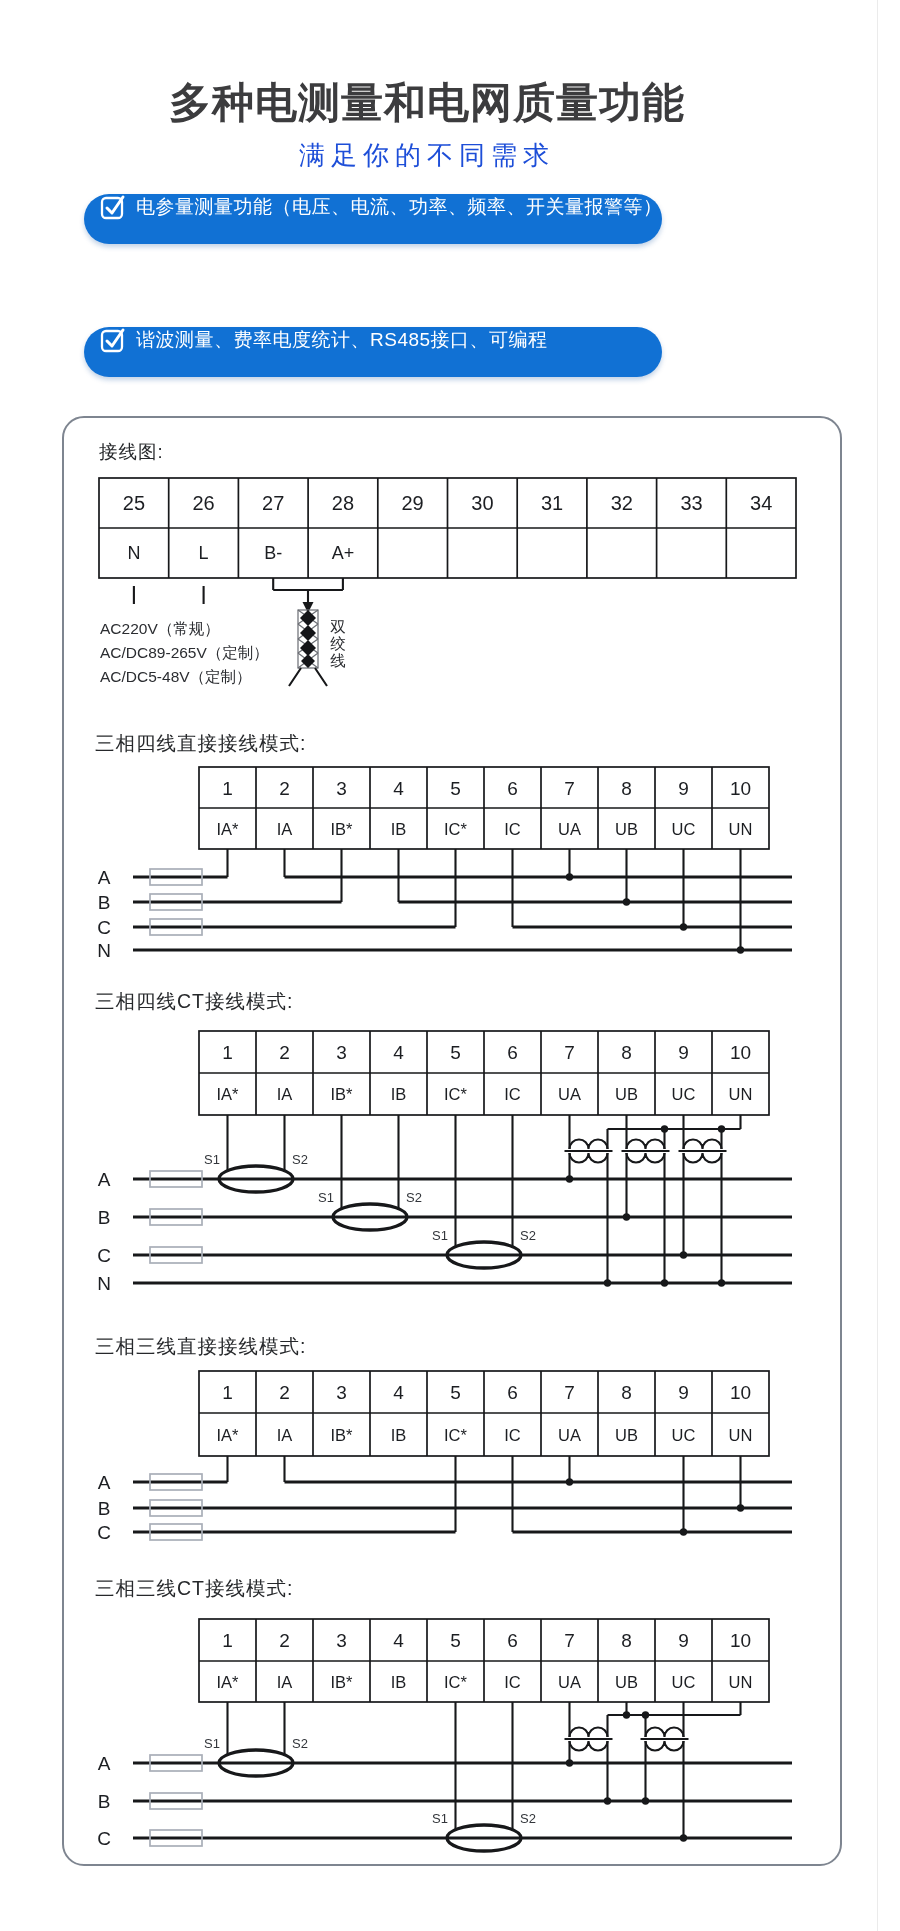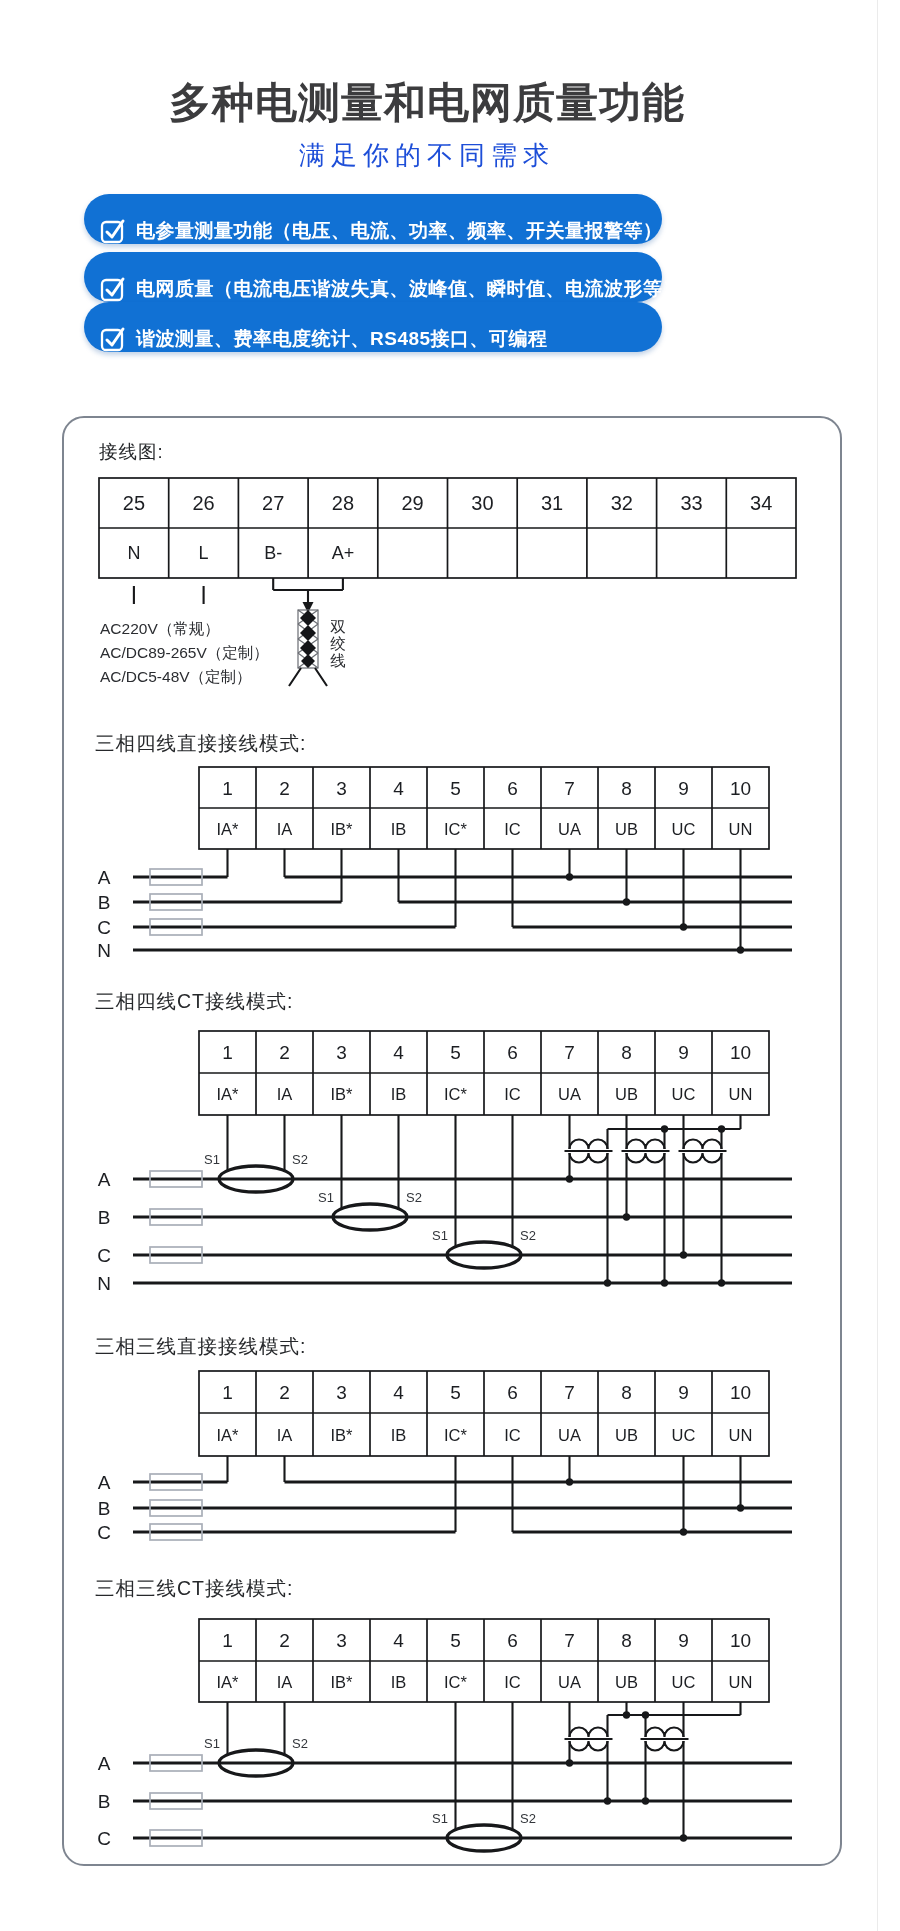--- a/index.html
+++ b/index.html
@@ -3,22 +3,22 @@
 <meta charset="utf-8">
 <style>
   html,body{margin:0;padding:0;background:#fff;}
   body{font-family:"Liberation Sans","DejaVu Sans",sans-serif;}
   .page{position:relative;width:900px;height:1931px;background:#fff;overflow:hidden;}
   .edge-line{position:absolute;left:877px;top:0;width:1px;height:1931px;background:#ebebeb;}
   .hdr{position:absolute;left:62px;top:78px;width:730px;text-align:center;}
   .title{font-size:42px;font-weight:bold;color:#3c3c3e;letter-spacing:1px;line-height:1.2;}
   .subtitle{margin-top:10px;font-size:26px;color:#1d4ed8;letter-spacing:6px;}
   .pill{position:absolute;left:84px;width:578px;height:50px;border-radius:25px;
-        background:#1171d4;display:flex;align-items:flex-end;padding-left:16px;box-sizing:border-box;
-        box-shadow:0 3px 5px rgba(16,80,160,.25);font-weight:bold;}
+        background:#1171d4;display:flex;align-items:flex-start;padding-left:16px;box-sizing:border-box;
+        box-shadow:0 3px 5px rgba(16,80,160,.25);}
   .pill .txt{color:#fff;font-size:19px;letter-spacing:0.5px;margin-left:10px;white-space:nowrap;}
   .pill .cb{flex:0 0 auto;}
   .box{position:absolute;left:62px;top:416px;width:780px;height:1450px;border:2px solid #7e8590;border-radius:22px;box-sizing:border-box;}
   svg.diagram{position:absolute;left:0;top:0;width:900px;height:1931px;}
   
   .k{stroke:#17181a;fill:none;}
   .w1{stroke-width:2.8;}
   .w2{stroke-width:2.1;}
   .w3{stroke-width:1.7;}
   .ctl{stroke-width:3.3;}
@@ -48,28 +48,21 @@
     <div class="subtitle">满足你的不同需求</div>
   </div>
 
   <div class="pill" style="top:194px">
     <svg class="cb" width="26" height="26" viewBox="0 0 26 26">
       <rect x="2" y="4" width="20" height="20" rx="4" fill="none" stroke="#fff" stroke-width="2.3"></rect>
       <path d="M7 14 L12 19 L23 3" fill="none" stroke="#fff" stroke-width="3" stroke-linecap="round" stroke-linejoin="round"></path>
     </svg>
     <span class="txt">电参量测量功能（电压、电流、功率、频率、开关量报警等）</span>
   </div>
-  <div class="pill" style="top:252px">
-    <svg class="cb" width="26" height="26" viewBox="0 0 26 26">
-      <rect x="2" y="4" width="20" height="20" rx="4" fill="none" stroke="#fff" stroke-width="2.3"></rect>
-      <path d="M7 14 L12 19 L23 3" fill="none" stroke="#fff" stroke-width="3" stroke-linecap="round" stroke-linejoin="round"></path>
-    </svg>
-    <span class="txt">电网质量（电流电压谐波失真、波峰值、瞬时值、电流波形等）</span>
-  </div>
-  <div class="pill" style="top:302px">
+  <div class="pill" style="top:327px">
     <svg class="cb" width="26" height="26" viewBox="0 0 26 26">
       <rect x="2" y="4" width="20" height="20" rx="4" fill="none" stroke="#fff" stroke-width="2.3"></rect>
       <path d="M7 14 L12 19 L23 3" fill="none" stroke="#fff" stroke-width="3" stroke-linecap="round" stroke-linejoin="round"></path>
     </svg>
     <span class="txt">谐波测量、费率电度统计、RS485接口、可编程</span>
   </div>
 
   <div class="box"></div>
 
   <svg class="diagram" viewBox="0 0 900 1931">

